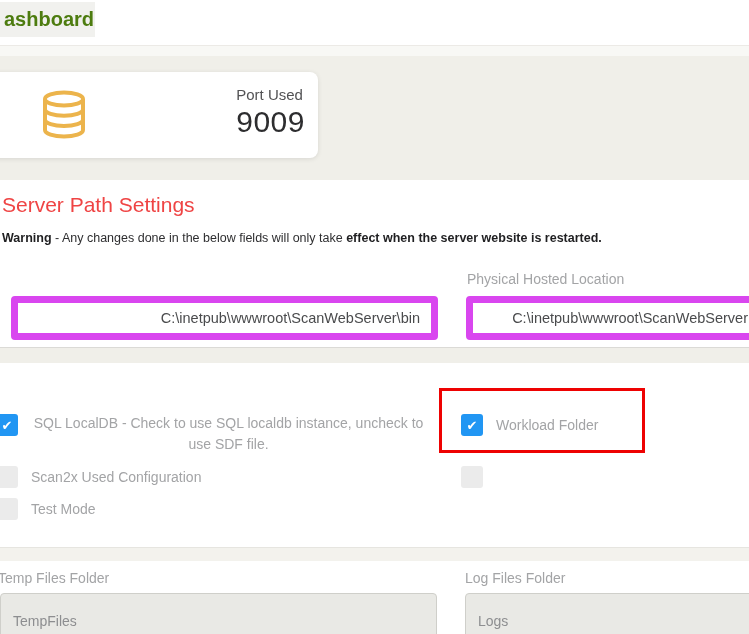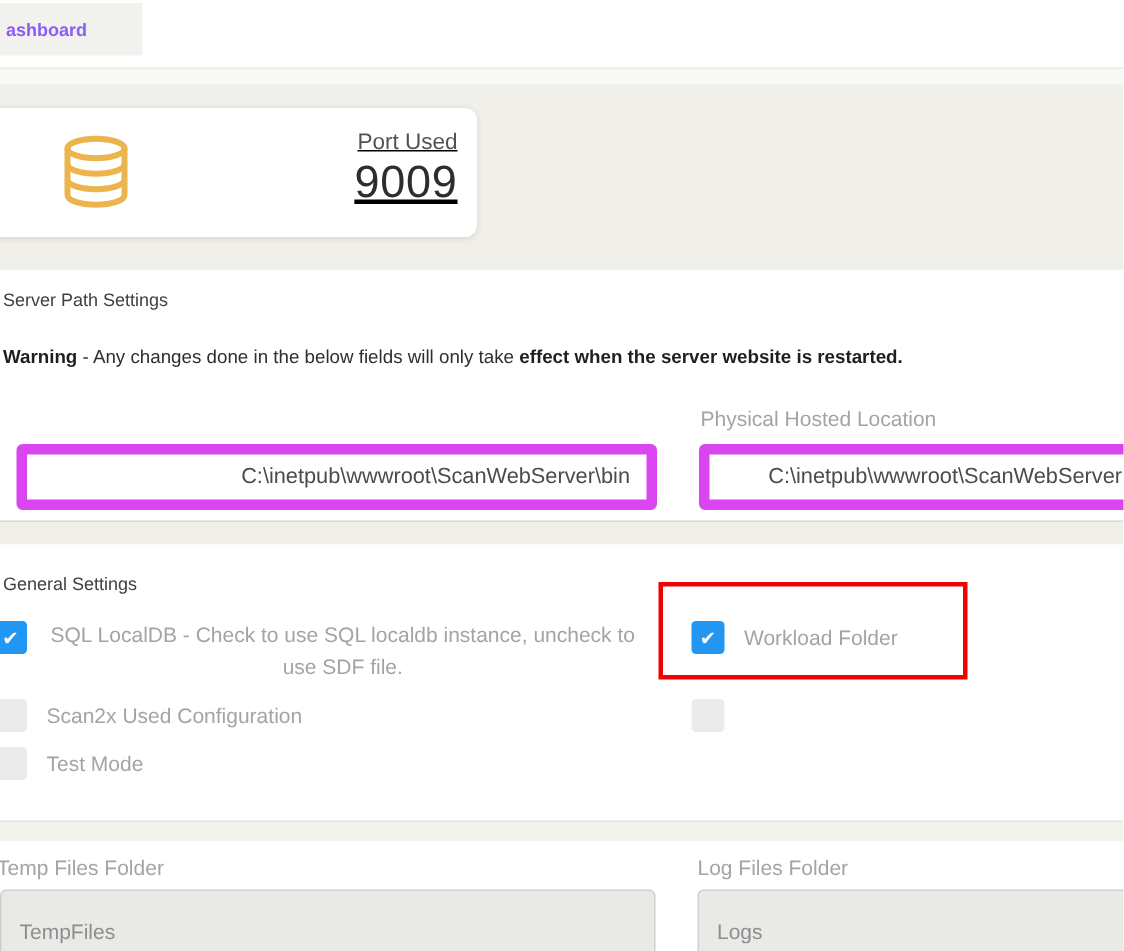--- a/index.html
+++ b/index.html
@@ -7,42 +7,42 @@
     width:749px;height:634px;position:relative;overflow:hidden;
     background:#ffffff;
     font-family:"Liberation Sans", sans-serif;
     -webkit-font-smoothing:antialiased;
   }
   
   .topbar{position:absolute;left:0;top:0;width:749px;height:45px;background:#ffffff;border-bottom:1px solid #eceae6;}
   .tab{
     position:absolute;left:0;top:2px;width:95px;height:35px;background:#f1f1ee;
     display:flex;align-items:center;padding-left:4px;box-sizing:border-box;
-    font-size:12px;font-weight:bold;color:#8b5cf6;overflow:hidden;white-space:nowrap;
+    font-size:20px;font-weight:bold;color:#4d7c0f;overflow:hidden;white-space:nowrap;
   }
   
   .band-light{position:absolute;left:0;top:46px;width:749px;height:10px;background:#f8f8f5;}
   .band-beige{position:absolute;left:0;top:56px;width:749px;height:124px;background:#f0efe9;}
   
   .stat-card{
     position:absolute;left:-22px;top:72px;width:340px;height:86px;background:#ffffff;
     border-radius:8px;box-shadow:0 1px 5px rgba(0,0,0,0.10);
   }
   .db-icon{position:absolute;left:63px;top:18px;width:46px;height:50px;}
-  .stat-text{position:absolute;right:13px;top:14px;text-align:right;text-decoration:underline;}
+  .stat-text{position:absolute;right:13px;top:14px;}
   .stat-label{font-size:15px;color:#525254;}
   .stat-value{font-size:30px;color:#2d2d2f;margin-top:2px;letter-spacing:0.5px;}
   
   .section{position:absolute;left:0;width:749px;background:#ffffff;}
   .sec-paths{top:180px;height:167px;}
   .sec-general{top:363px;height:184px;}
   .sec-folders{top:561px;height:73px;}
   .sep1{position:absolute;left:0;top:347px;width:749px;height:16px;background:#f0efe9;border-top:1px solid #dbdad6;box-sizing:border-box;}
   .sep2{position:absolute;left:0;top:547px;width:749px;height:14px;background:#f3f2ed;border-top:1px solid #e6e5e0;box-sizing:border-box;}
-  .sec-title{position:absolute;font-size:12px;color:#404040;white-space:nowrap;}
+  .sec-title{position:absolute;font-size:21px;color:#ef4444;white-space:nowrap;}
   .sec-paths .sec-title{left:2px;top:13px;}
   .sec-general .sec-title{left:2px;top:19px;}
   .warning{position:absolute;left:2px;top:51px;font-size:12.5px;color:#2e2e30;white-space:nowrap;}
   .warning b{font-weight:bold;color:#1f1f21;}
   .field-label{position:absolute;font-size:14px;color:#a3a4a6;white-space:nowrap;}
   .text-input{
     position:absolute;height:44px;box-sizing:border-box;background:#ffffff;
     border:7px solid #d946ef;border-radius:4px;padding:0 11px;font-size:14.5px;color:#4a4b4d;
     font-family:"Liberation Sans", sans-serif;outline:none;text-align:right;
   }
@@ -102,21 +102,20 @@
 
     <input class="text-input" style="left: 11px; top: 116px; width: 427px;" type="text" value="C:\inetpub\wwwroot\ScanWebServer\bin">
 
     <div class="field-label" style="left:467px;top:91px;">Physical Hosted Location</div>
     <input class="text-input" style="left: 466px; top: 116px; width: 300px;" type="text" value="C:\inetpub\wwwroot\ScanWebServer">
   </div>
 
   <div class="sep1"></div>
 
   <div class="section sec-general">
-    <div class="sec-title">General Settings</div>
 
     <div class="cb-row multi" style="left:-4px;top:51px;">
       <span class="cb checked">
           <span class="tick">✔</span>
         </span>
       <span class="cb-label">SQL LocalDB - Check to use SQL localdb instance, uncheck to use SDF file.</span>
     </div>
 
     <div class="cb-row" style="left:461px;top:51px;">
       <span class="cb checked">

